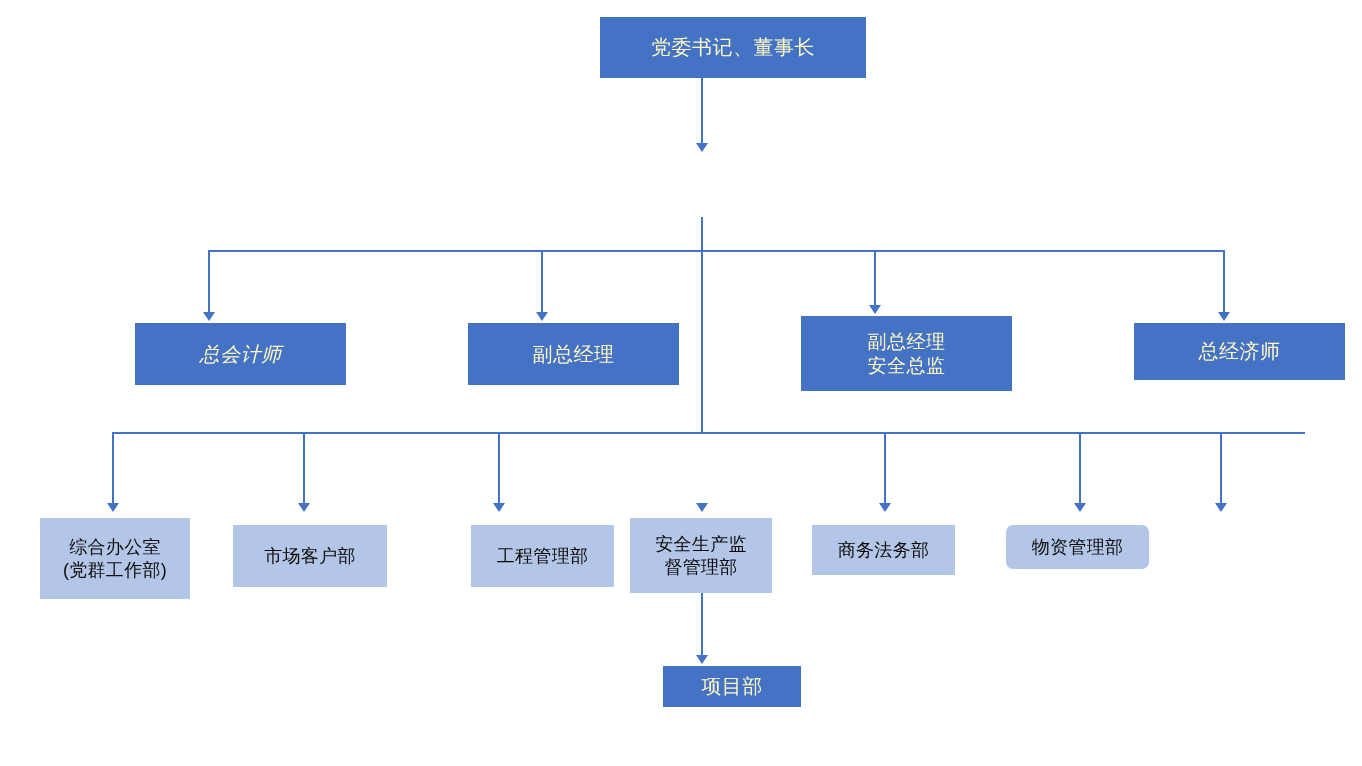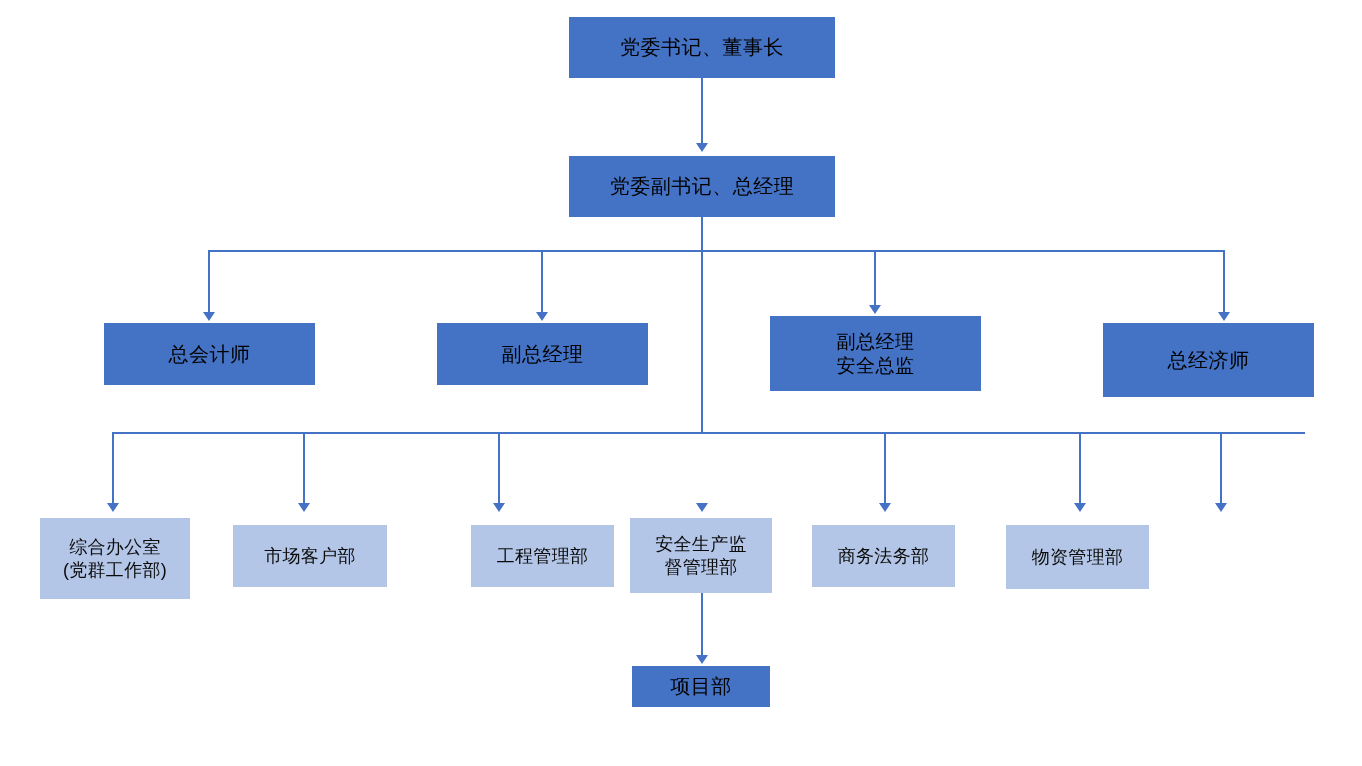--- a/index.html
+++ b/index.html
@@ -25,23 +25,24 @@
     display: flex;
     align-items: center;
     justify-content: center;
     text-align: center;
     line-height: 1.25;
     white-space: pre-line;
     user-select: none;
   }
   .node.exec {
     background: #4472C4;
-    color: #000000;
+    color: #fef9c3;
     font-size: 20px;
     letter-spacing: 0.5px;
+    margin-left: 31px;
   }
   .node.dept {
     background: #B4C6E7;
     color: #0b0b0b;
     font-size: 18px;
     letter-spacing: 0.3px;
   }
   .connector {
     position: absolute;
     background: #4472C4;
@@ -60,48 +61,47 @@
 </head>
 <body>
 
 <div id="org-chart">
 
   <div class="node exec" style="left:569px; top:17px; width:266px; height:61px;">党委书记、董事长</div>
 
   <div class="connector v" style="left:701px; top:78px; height:66px;"></div>
   <div class="arrow-head" style="left:696px; top:143px;"></div>
 
-  <div class="node exec" style="left:569px; top:156px; width:266px; height:61px;">党委副书记、总经理</div>
 
   <div class="connector v" style="left:701px; top:217px; height:33px;"></div>
 
   <div class="connector v" style="left:701px; top:250px; height:182px;"></div>
 
   <div class="connector h" style="left:208px; top:250px; width:1016px;"></div>
 
   <div class="connector v" style="left:208px; top:250px; height:63px;"></div>
   <div class="arrow-head" style="left:203px; top:312px;"></div>
 
   <div class="connector v" style="left:541px; top:250px; height:63px;"></div>
   <div class="arrow-head" style="left:536px; top:312px;"></div>
 
   <div class="connector v" style="left:874px; top:250px; height:56px;"></div>
   <div class="arrow-head" style="left:869px; top:305px;"></div>
 
   <div class="connector v" style="left:1223px; top:250px; height:63px;"></div>
   <div class="arrow-head" style="left:1218px; top:312px;"></div>
 
-  <div class="node exec" style="left:104px; top:323px; width:211px; height:62px;">总会计师</div>
+  <div class="node exec" style="left:104px; top:323px; width:211px; height:62px;font-style:italic;">总会计师</div>
 
   <div class="node exec" style="left:437px; top:323px; width:211px; height:62px;">副总经理</div>
 
   <div class="node exec" style="left:770px; top:316px; width:211px; height:75px; font-size:19px;">副总经理
 安全总监</div>
 
-  <div class="node exec" style="left:1103px; top:323px; width:211px; height:74px;">总经济师</div>
+  <div class="node exec" style="left:1103px; top:323px; width:211px; height:57px;">总经济师</div>
 
   <div class="connector h" style="left:112px; top:432px; width:1193px;"></div>
 
   <div class="connector v" style="left:112px; top:432px; height:72px;"></div>
   <div class="arrow-head" style="left:107px; top:503px;"></div>
 
   <div class="connector v" style="left:303px; top:432px; height:72px;"></div>
   <div class="arrow-head" style="left:298px; top:503px;"></div>
 
   <div class="connector v" style="left:498px; top:432px; height:72px;"></div>
@@ -121,23 +121,23 @@
   <div class="node dept" style="left:40px; top:518px; width:150px; height:81px;">综合办公室
 (党群工作部)</div>
 
   <div class="node dept" style="left:233px; top:525px; width:154px; height:62px;">市场客户部</div>
 
   <div class="node dept" style="left:427px; top:525px; width:143px; height:62px;margin-left:44px;">工程管理部</div>
 
   <div class="node dept" style="left:630px; top:518px; width:142px; height:75px;">安全生产监
 督管理部</div>
 
-  <div class="node dept" style="left:812px; top:525px; width:143px; height:62px;">商务法务部</div>
+  <div class="node dept" style="left:812px; top:525px; width:143px; height:50px;">商务法务部</div>
 
-  <div class="node dept" style="left:1006px; top:525px; width:143px; height:64px;">物资管理部</div>
+  <div class="node dept" style="left:1006px; top:525px; width:143px; height:44px;border-radius:7px;">物资管理部</div>
 
 
   <div class="connector v" style="left:701px; top:593px; height:63px;"></div>
   <div class="arrow-head" style="left:696px; top:655px;"></div>
 
   <div class="node exec" style="left:632px; top:666px; width:138px; height:41px;">项目部</div>
 
 </div>
 
 </body></html>

